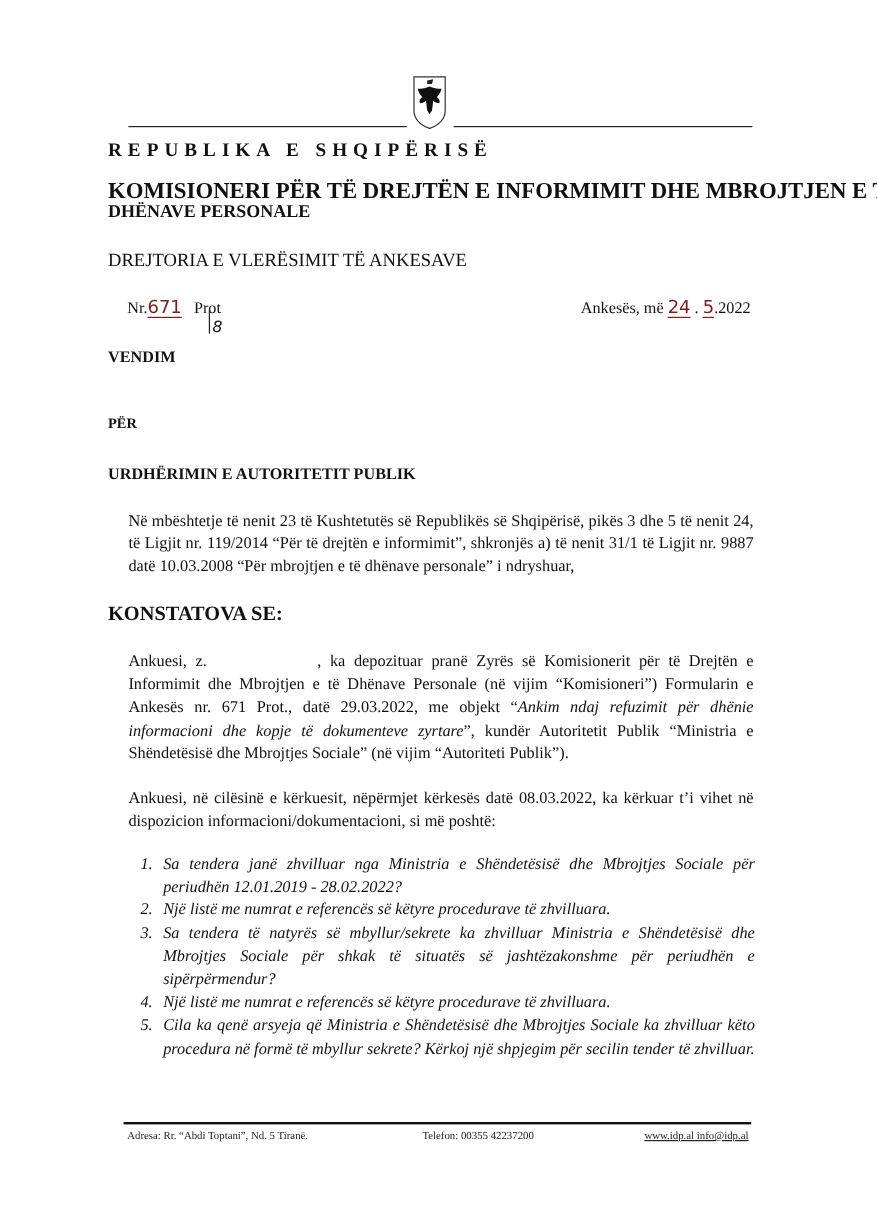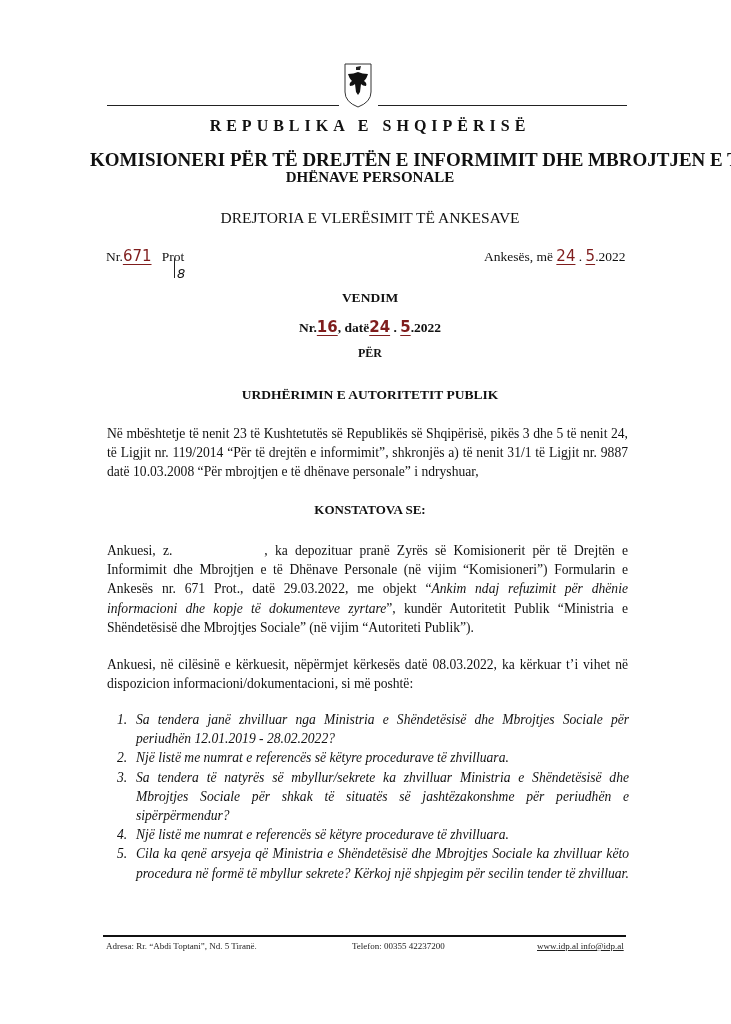--- a/index.html
+++ b/index.html
@@ -5,40 +5,40 @@
   html, body { margin: 0; padding: 0; background: #ffffff; }
   body { width: 731px; height: 1024px; position: relative; overflow: hidden;
          font-family: "Liberation Serif", "DejaVu Serif", serif; color: #111; }
   .page { position: absolute; left: 0; top: 0; width: 731px; height: 1024px; }
 
   .emblem { position: absolute; left: 343px; top: 62px; width: 30px; height: 46px; }
   .hline { position: absolute; height: 1px; background: #222; }
   .hl-left { left: 107px; top: 105px; width: 232px; }
   .hl-right { left: 378px; top: 105px; width: 249px; }
 
-  .c { position: absolute; left: 90px; width: 560px; text-align: center; white-space: nowrap; }
+  .c { position: absolute; left: 90px; width: 560px; white-space: nowrap; }
   .republika { top: 117px; font-size: 16px; font-weight: bold; letter-spacing: 5px; }
   .kom1 { top: 149px; font-size: 19px; font-weight: bold; }
   .kom2 { top: 169px; font-size: 15px; font-weight: bold; }
   .drej1 { top: 189px; font-size: 15.5px; }
   .drej2 { top: 209px; font-size: 15.5px; }
 
   .nr { position: absolute; left: 106px; top: 247px; font-size: 13.5px; white-space: nowrap; }
   .hand { font-family: "DejaVu Sans", sans-serif; font-size: 15px;
           color: #7f1d1d; text-decoration: underline; text-underline-offset: 3px; }
   .nr-sub { position: absolute; left: 177px; top: 266px; font-family: "DejaVu Sans", sans-serif;
             font-style: italic; font-size: 13px; }
   .nr-sub-bar { position: absolute; left: 174px; top: 258px; width: 1px; height: 20px; background:#222; }
   .tirane { position: absolute; left: 484px; top: 247px; font-size: 13.5px; white-space: nowrap; }
 
   .vendim { top: 290px; font-size: 13.5px; font-weight: bold; }
   .nrdate { top: 318px; font-size: 13.5px; font-weight: bold; }
   .per { top: 346px; font-size: 12px; font-weight: bold; }
   .urdh { top: 387px; font-size: 13.5px; font-weight: bold; }
-  .konst { top: 502px; font-size: 13px; font-weight: bold; }
+  .konst { top: 502px; font-size: 17px; font-weight: bold; }
 
   .para { position: absolute; left: 107px; width: 521px; font-size: 13.6px; line-height: 19.2px;
           text-align: justify; }
   .p1 { top: 424px; }
   .p2 { top: 541px; }
   .p3 { top: 655px; }
   .gap { display: inline-block; width: 92px; }
 
   .list { position: absolute; left: 117px; top: 710px; width: 512px; margin: 0; padding: 0;
           list-style: none; font-style: italic; font-size: 13.6px; line-height: 19.2px; }
@@ -76,23 +76,20 @@
   <div class="nr-sub">8</div>
 
   <div class="tirane">
     <span>Ankesës, më</span>
     <span class="hand">24</span>
     <span>.</span>
     <span class="hand">5</span><span>.2022</span>
   </div>
 
   <div class="c vendim">VENDIM</div>
-  <div class="c nrdate">
-    <span>Nr.</span><span class="hand">16</span><span>, datë</span><span class="hand">24</span> <span>.</span> <span class="hand">5</span><span>.2022</span>
-  </div>
   <div class="c per">PËR</div>
   <div class="c urdh">URDHËRIMIN E AUTORITETIT PUBLIK</div>
 
   <div class="para p1">Në mbështetje të nenit 23 të Kushtetutës së Republikës së Shqipërisë, pikës 3 dhe 5 të nenit 24, të Ligjit nr. 119/2014 “Për të drejtën e informimit”, shkronjës a) të nenit 31/1 të Ligjit nr. 9887 datë 10.03.2008 “Për mbrojtjen e të dhënave personale” i ndryshuar,</div>
 
   <div class="c konst">KONSTATOVA SE:</div>
 
   <div class="para p2"><span>Ankuesi, z.</span><span class="gap"></span><span>, ka depozituar pranë Zyrës së Komisionerit për të Drejtën e Informimit dhe Mbrojtjen e të Dhënave Personale (në vijim “Komisioneri”) Formularin e Ankesës nr. 671 Prot., datë 29.03.2022, me objekt “</span><i>Ankim ndaj refuzimit për dhënie informacioni dhe kopje të dokumenteve zyrtare</i><span>”, kundër Autoritetit Publik “Ministria e Shëndetësisë dhe Mbrojtjes Sociale” (në vijim “Autoriteti Publik”).</span></div>
 
   <div class="para p3">Ankuesi, në cilësinë e kërkuesit, nëpërmjet kërkesës datë 08.03.2022, ka kërkuar t’i vihet në dispozicion informacioni/dokumentacioni, si më poshtë:</div>

